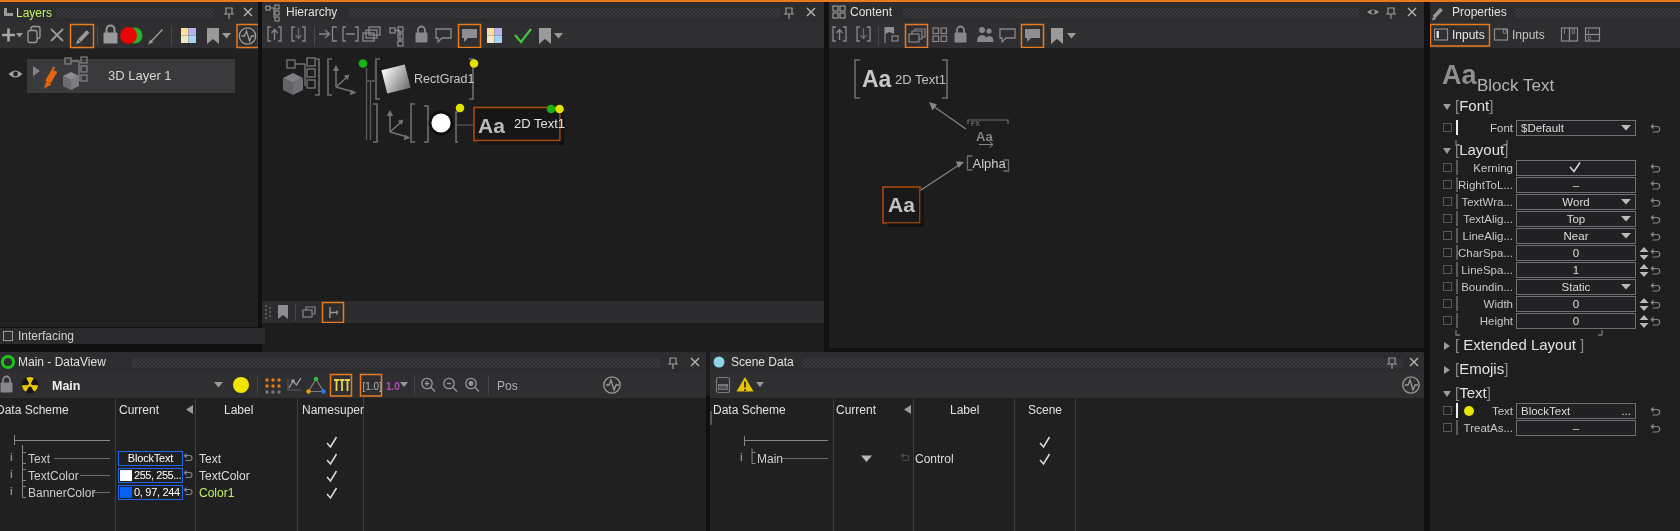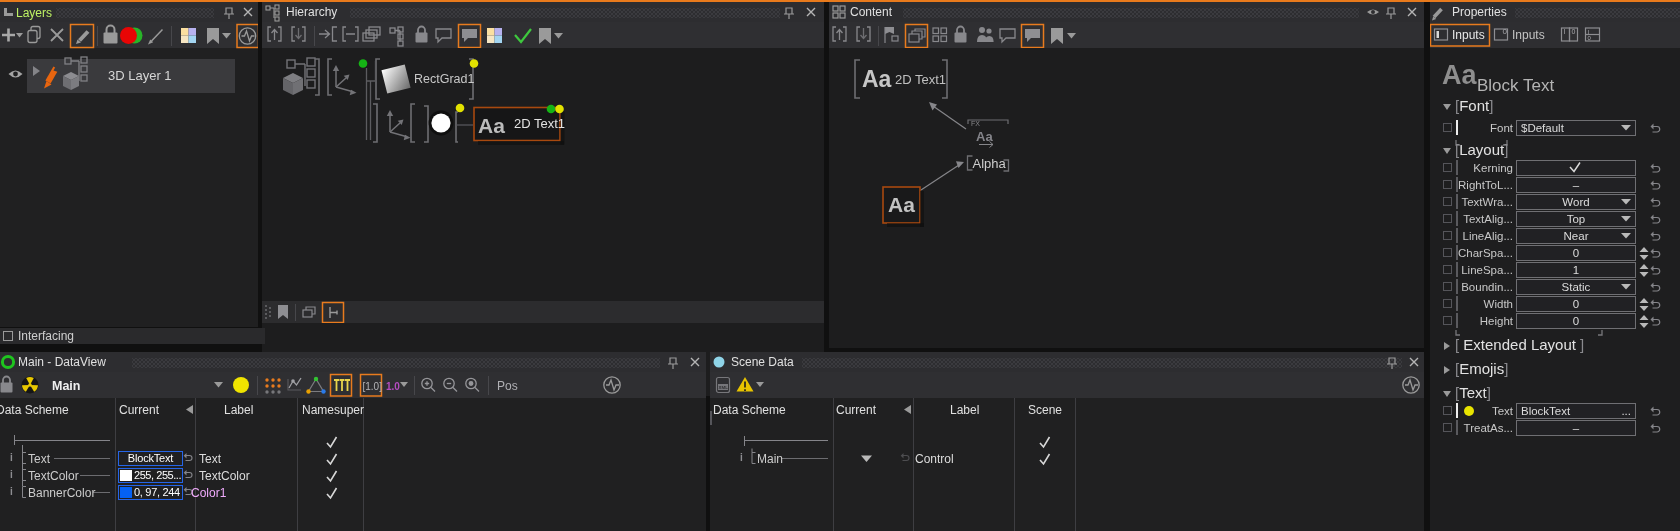--- a/index.html
+++ b/index.html
@@ -656,21 +656,21 @@
  <div class="ab bfld" style="left:118px;top:116px">
       <span class="sw" style="background:#fff"></span>
       <span style="letter-spacing:-0.45px">255, 255...</span>
     </div>
  <div class="ab bfld" style="left:118px;top:133px">
       <span class="sw" style="background:#0561f4"></span>
       <span style="letter-spacing:-0.3px">0, 97, 244</span>
     </div>
  <div class="ab" style="left:199px;top:100px;color:#dcdcdc">Text</div>
  <div class="ab" style="left:199px;top:117px;color:#dcdcdc">TextColor</div>
- <div class="ab" style="left:191px;top:134px;color:#f0abfc">Color1</div>
+ <div class="ab" style="left:199px;top:134px;color:#bef264">Color1</div>
 </div>
 
 <div class="ab" style="left:710px;top:352px;width:714px;height:179px;background:#202021">
  <div class="ab tb" style="left:0;top:0;width:714px;height:20px"></div>
  <div class="ab" style="left:21px;top:3px;color:#e0e0e0">Scene Data</div>
  <div class="ab dots" style="left:92px;top:6px;width:600px"></div>
  <div class="ab" style="left:0;top:20px;width:714px;height:26px;background:#2f2f32"></div>
  <svg class="ab" style="left:0;top:0" width="714" height="180">
   <circle cx="9" cy="10" r="5.5" fill="#8fd4e8"></circle>
   <path d="M679 6 h6 v6 h-6 z M677 12 h10 M682 12 v5" stroke="#9a9a9a" fill="none" stroke-width="1.2"></path>

